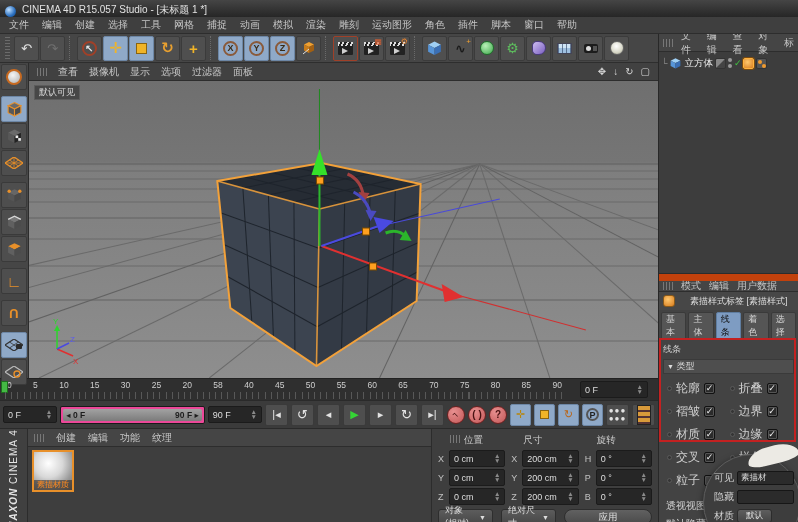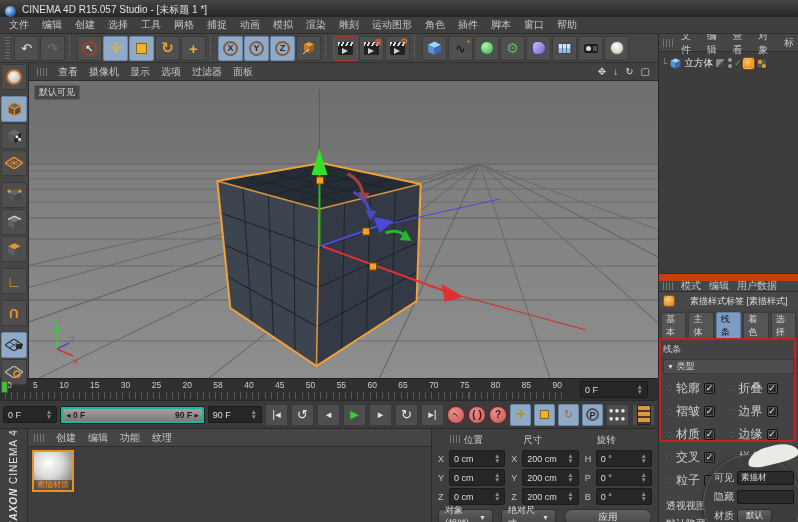--- a/index.html
+++ b/index.html
@@ -44,21 +44,21 @@
 .ruler-labels{display:flex;justify-content:space-between;padding:1px 12px 0 7px;font-size:8.5px;color:#cfcfcf}
 .ruler-ticks{position:absolute;bottom:1px;left:5px;right:10px;height:7px;background:repeating-linear-gradient(90deg,#585858 0 1px,transparent 1px 6.18px)}
 .marker{position:absolute;left:1px;top:2px;width:7px;height:12px;background:#44b944;border:1px solid #1e6e1e}
 .framefield{margin:2px 2px 2px 6px;width:68px}
 
 .field{height:17px;background:#262626;border:1px solid #1b1b1b;border-radius:2px;color:#dedede;display:flex;align-items:center;padding:0 4px;font-size:9px;gap:2px}
 .stepper{margin-left:auto;color:#8a8a8a;font-size:6.5px;line-height:.75;text-align:center}
 
 .transport{height:28px;background:#3b3b3b;border-top:1px solid #2a2a2a;display:flex;align-items:center;gap:3px;padding:0 3px}
 .transport .field{width:56px}
-.scrub{width:150px;height:18px;background:#14b8a6;border:1px solid #1a1a1a;border-radius:2px;padding:2px}
+.scrub{width:150px;height:18px;background:#ec4899;border:1px solid #1a1a1a;border-radius:2px;padding:2px}
 .scrub-bar{height:100%;border-radius:2px;background:linear-gradient(#a2a2a2,#7b7b7b);display:flex;justify-content:space-between;align-items:center;padding:0 3px;font-size:8.5px;color:#1d1d1d;font-weight:bold}
 .tb{width:23px;height:22px;background:#4e4e4e;border:1px solid #3a3a3a;border-radius:2px;display:flex;align-items:center;justify-content:center;color:#e3e3e3;font-size:11px;flex:0 0 auto}
 .tb.play{color:#35d435}
 .rec{width:18px;height:18px;border-radius:50%;background:radial-gradient(circle at 35% 30%,#e89090,#c25757);border:1px solid #6e2020;color:#471111;font-size:10px;font-weight:bold;display:flex;align-items:center;justify-content:center;flex:0 0 auto}
 .keyt{width:21px;height:22px;background:#8fa9c8;border:1px solid #6d87a6;border-radius:2px;display:flex;align-items:center;justify-content:center;color:#333;font-size:11px;flex:0 0 auto}
 .film{width:14px;height:20px;background:repeating-linear-gradient(#d89a3a 0 4px,#533 4px 6px);border:1px solid #222}
 
 .bottom{height:94px;display:flex;background:#3c3c3c;border-top:1px solid #2a2a2a}
 .brand{width:28px;background:#404040;border-right:1px solid #2c2c2c;display:flex;align-items:center;justify-content:center;overflow:hidden}
 .brand div{writing-mode:vertical-rl;transform:rotate(180deg);color:#e6e6e6;font-size:10px;letter-spacing:1px;line-height:1.15;white-space:nowrap}

